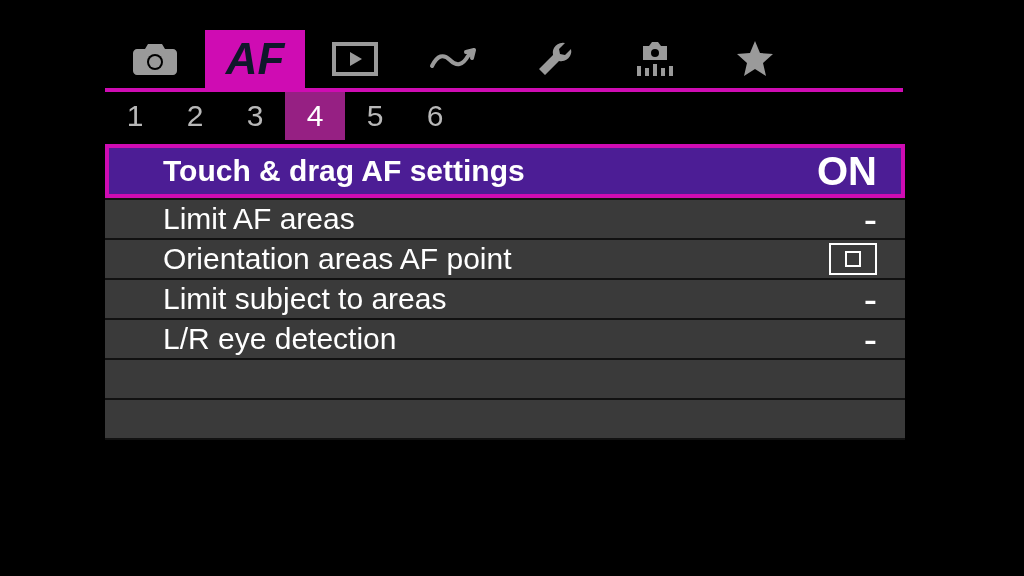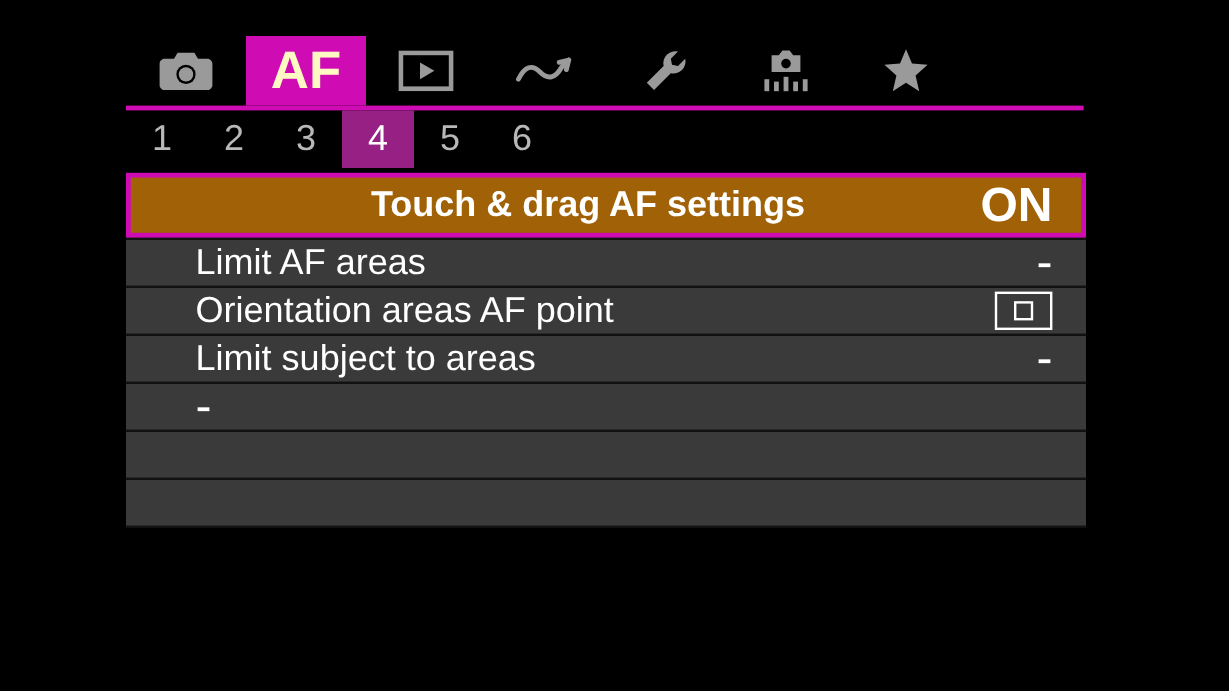--- a/index.html
+++ b/index.html
@@ -4,37 +4,37 @@
   <style>
     * { margin:0; padding:0; box-sizing:border-box; }
     body { width:1024px; height:576px; background:#000; font-family:Arial,Helvetica,sans-serif; color:#fff; overflow:hidden; }
     .menu { position:absolute; left:105px; top:30px; width:800px; }
 
     
     .tabs { display:flex; align-items:flex-end; height:58px; }
     .tab { width:100px; height:58px; display:flex; align-items:center; justify-content:center; }
     .tab.active { background:#cf0cb3; }
     .tab svg { display:block; }
-    .tab .af-label { font-size:44px; font-weight:600; color:#fef9c3; line-height:1;text-align:center; }
+    .tab .af-label { font-size:44px; font-weight:600; color:#0f172a; font-style:italic; line-height:1;text-align:center; }
 
     
     .hr { height:4px; background:#cf0cb3; width:798px; }
 
     
     .subtabs { display:flex; height:48px; align-items:center; }
     .subt { width:60px; text-align:center; font-size:30px; color:#b8b8b8; line-height:48px; height:48px; }
     .subt.active { background:#962083; color:#fff; width:60px; }
 
     
     .list { margin-top:4px; }
     .row { height:40px; display:flex; align-items:center; padding:0 28px 0 58px; font-size:30px; border-bottom:2px solid #111; background:#3a3a3a; }
     .row .label { flex:1; }
     .row .val { font-size:40px; }
     .row.sel { background:#cf0cb3; padding:4px; height:56px; }
-    .row.sel .inner { background:#a16207; height:100%; width:100%; display:flex; align-items:center; padding:0 24px 0 54px;text-align:center; }
+    .row.sel .inner { background:#4c1d95; height:100%; width:100%; display:flex; align-items:center; padding:0 24px 0 54px; }
     .row.sel .label, .row.sel .val { font-weight:600; }
     .row.empty { background:#3a3a3a; }
 
     
     .orient-icon { width:48px; height:32px; border:2px solid #fff; display:flex; align-items:center; justify-content:center; }
     .orient-icon::after { content:""; width:12px; height:12px; border:2px solid #fff; }
   </style>
 </head>
 <body>
 
@@ -116,20 +116,21 @@
         <span class="orient-icon"></span>
       </span>
     </div>
 
     <div class="row">
       <span class="label">Limit subject to areas</span>
       <span class="val">-</span>
     </div>
 
     <div class="row">
+      <span class="label">L/R eye detection</span>
       <span class="val">-</span>
     </div>
 
     <div class="row empty"></div>
     <div class="row empty"></div>
 
   </div>
 </div>
 
 </body></html>

